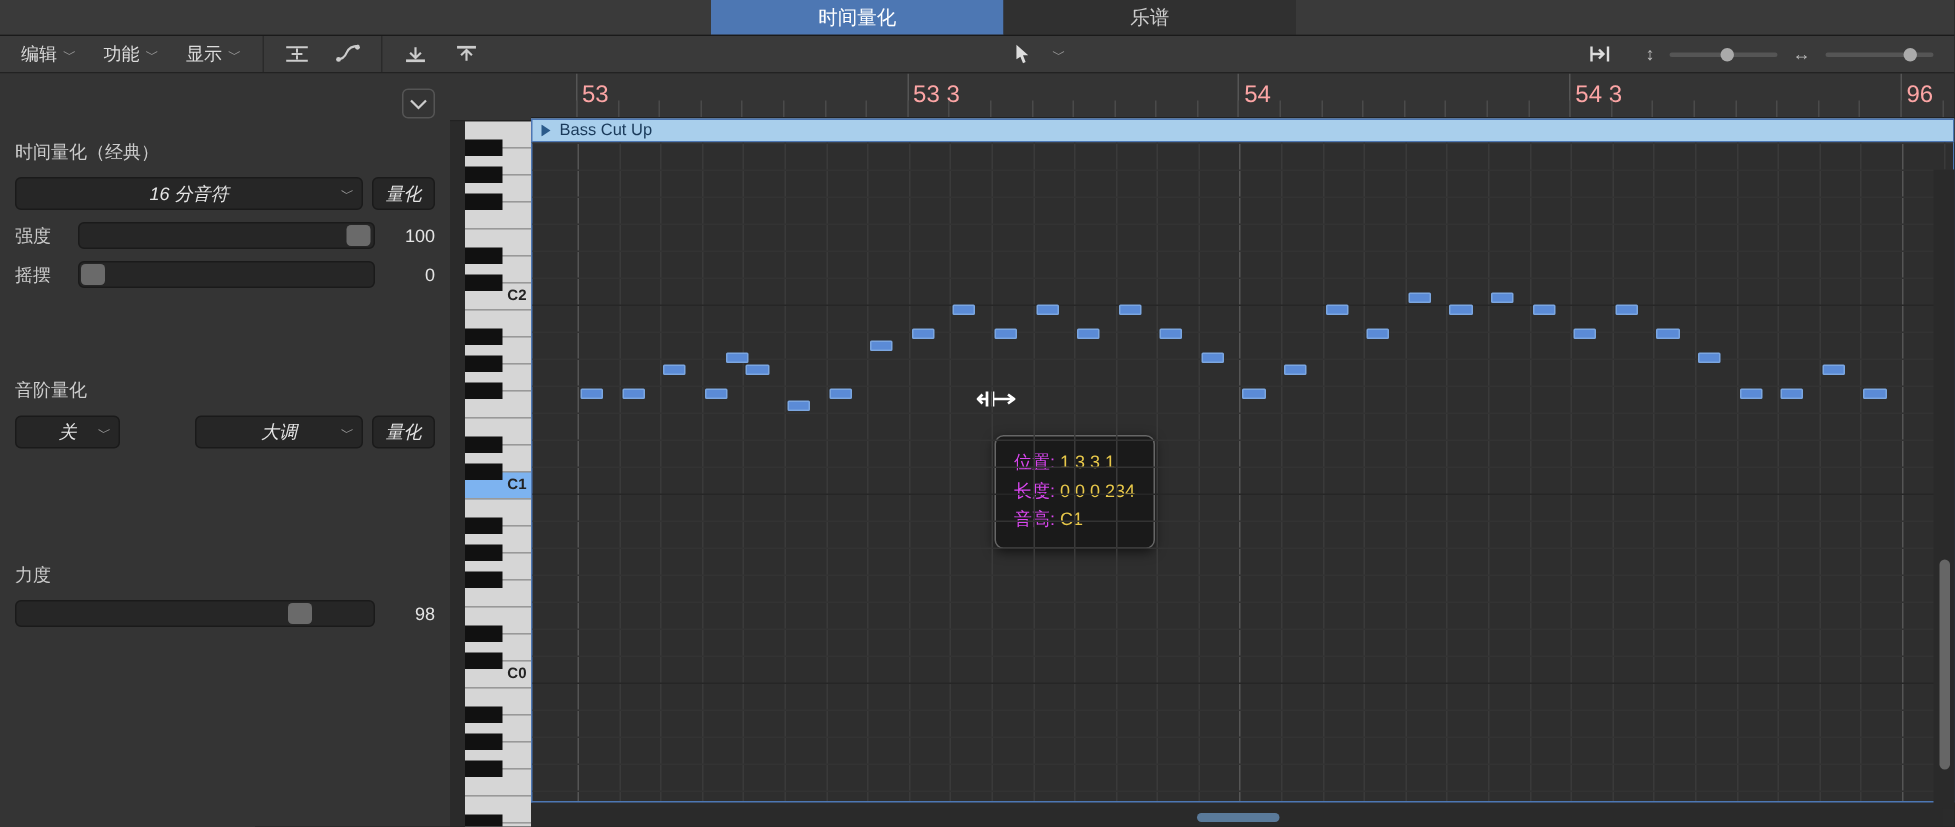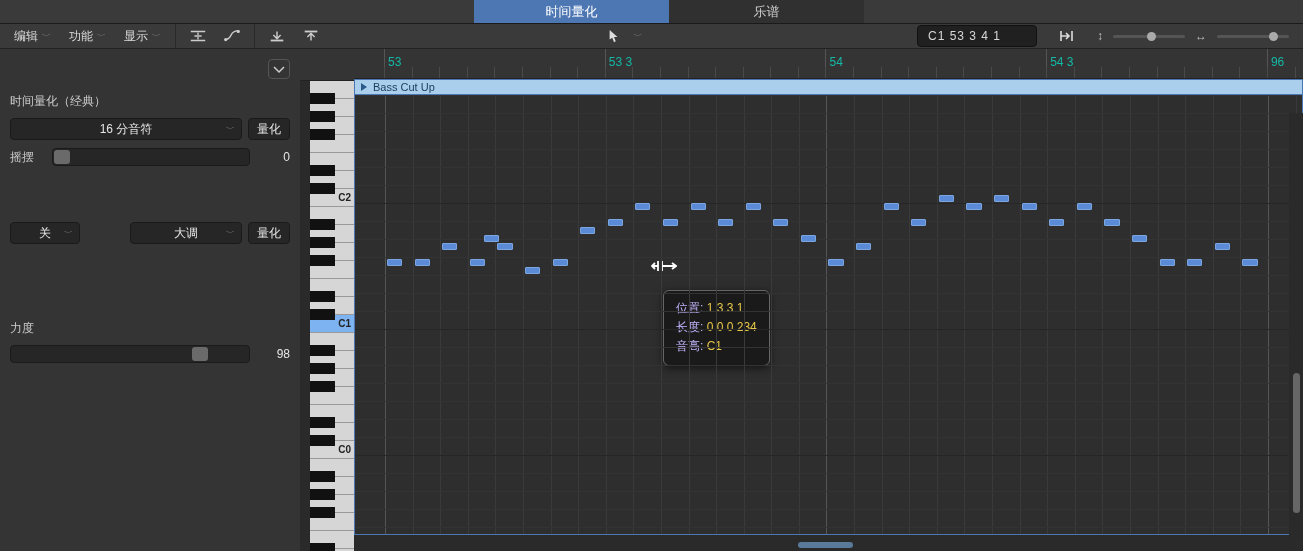--- a/index.html
+++ b/index.html
@@ -31,21 +31,21 @@
   .main { flex:1; display:flex; background:#2b2b2b; position:relative; }
 
   
   .panel { width:300px; background:#343434; display:flex; flex-direction:column; padding:6px 10px; gap:8px; color:#ccc; font-size:12px; }
   .panel-header { display:flex; align-items:center; justify-content:space-between; padding:4px 0 2px; }
   .panel-title { text-align:center; flex:1; }
   .panel-title .sel { font-size:13px; color:#e8e8e8; }
   .panel-title .sub { font-size:11px; color:#aaa; margin-top:2px; }
   .disclosure { width:22px; height:20px; border:1px solid #555; border-radius:4px; display:flex; align-items:center; justify-content:center; cursor:pointer; }
   .section-label { color:#ccc; font-size:12px; margin-top:4px; }
-  .row { display:flex; align-items:flex-end; gap:6px; }
+  .row { display:flex; align-items:flex-end; gap:6px;font-style:italic; }
   .select-box { background:#262626; border:1px solid #1a1a1a; border-radius:4px; height:22px; display:flex; align-items:center; justify-content:center; color:#e5e5e5; font-size:12px; position:relative; }
   .select-box .caret { position:absolute; right:6px; font-size:9px; color:#999; }
   .btn { background:#262626; border:1px solid #1a1a1a; border-radius:4px; height:22px; padding:0 8px; display:flex; align-items:center; justify-content:center; color:#e5e5e5; font-size:12px; cursor:pointer; }
   .param-row { display:flex; align-items:center; gap:8px; }
   .param-label { width:34px; color:#ccc; }
   .slider-track { flex:1; height:18px; background:#262626; border:1px solid #1a1a1a; border-radius:4px; position:relative; }
   .slider-thumb { position:absolute; width:16px; height:14px; background:#6a6a6a; border-radius:3px; top:1px; }
   .param-val { width:32px; text-align:right; color:#e5e5e5; }
 
   
@@ -54,34 +54,34 @@
   .keyboard { position:relative; height:470px; }
   .white-key { position:absolute; right:0; width:44px; height:18px; background:#d6d6d6; border-bottom:1px solid #999; }
   .white-key.highlight { background:#7db3f0; }
   .black-key { position:absolute; right:19px; width:25px; height:11px; background:#111; z-index:2; }
   .octave-label { position:absolute; right:3px; font-size:10px; color:#222; font-weight:600; z-index:3; pointer-events:none; }
 
   
   .editor { flex:1; position:relative; overflow:hidden; }
   .ruler { height:30px; background:#343434; position:relative; border-bottom:1px solid #222; }
   .ruler-tick { position:absolute; top:0; bottom:0; border-left:1px solid #555; }
-  .ruler-label { position:absolute; top:6px; font-size:12px; color:#14b8a6; }
+  .ruler-label { position:absolute; top:6px; font-size:16px; color:#fca5a5; }
   .region-header { height:16px; background:#a9cfec; border:1px solid #4d77b3; position:relative; display:flex; align-items:center; gap:4px; padding-left:4px; font-size:11px; color:#1a3a5a; font-weight:500; }
   .region-play { width:10px; height:10px; display:flex; align-items:center; justify-content:center; }
   .grid { position:relative; height:440px; background:#2e2e2e; border:1px solid #4d77b3; border-top:none; }
   .vline { position:absolute; top:0; bottom:0; width:1px; background:#3a3a3a; }
   .vline.bar { background:#555; }
   .hline { position:absolute; left:0; right:0; height:1px; background:#333; }
   .hline.dark { background:#262626; }
   .note { position:absolute; height:7px; background:#5b8bd6; border:1px solid #7ba6e0; border-radius:1px; }
   .cursor-icon { position:absolute; width:26px; height:18px; pointer-events:none; display:flex; align-items:center; justify-content:center; }
 
   
   .tooltip { position:absolute; background:#1a1a1a; border:1px solid #666; border-radius:6px; padding:8px 12px; font-size:12px; line-height:1.6; box-shadow:0 2px 8px rgba(0,0,0,0.6); }
-  .tooltip .lbl { color:#c4b5fd;text-align:center; }
+  .tooltip .lbl { color:#d946ef;text-align:center; }
   .tooltip .val { color:#e8c84a; }
 
   
   .hscroll { position:absolute; bottom:0; left:355px; right:8px; height:12px; background:#2a2a2a; display:flex; align-items:center; justify-content:center; }
   .hscroll-thumb { width:55px; height:6px; background:#5a7a9a; border-radius:3px; }
   .vscroll { position:absolute; right:0; top:64px; bottom:12px; width:14px; background:#2a2a2a; }
   .vscroll-thumb { position:absolute; right:3px; width:7px; background:#666; border-radius:4px; top:260px; height:140px; }
 </style>
 </head>
 <body>
@@ -145,23 +145,20 @@
     <div class="tb-group">
       <div class="icon-btn">
         <svg class="icon-svg" viewBox="0 0 14 16">
             <path d="M2 1 L2 12 L5 10 L7 15 L9 14 L7 9 L11 9 Z" fill="#ddd"></path>
           </svg>
       </div>
       <span class="chev">﹀</span>
     </div>
     <div class="spacer"></div>
     <div class="tb-group">
-      <div class="info-display">C1  53 3 4 1</div>
-    </div>
-    <div class="tb-group">
       <div class="icon-btn">
         <svg class="icon-svg" viewBox="0 0 18 14">
             <path d="M3 2 L3 12 M3 7 L10 7 M8 4 L11 7 L8 10 M14 2 L14 12" stroke="#ddd" stroke-width="1.6" fill="none"></path>
           </svg>
       </div>
     </div>
     <div class="tb-group" style="gap:10px; padding-right:14px;">
       <span style="color:#bbb;">↕</span>
       <div class="zoom-slider">
           <div class="zoom-thumb" style="left:34px;"></div>
@@ -186,31 +183,39 @@
         </div>
       </div>
 
       <div class="section-label">时间量化（经典）</div>
       <div class="row">
         <div class="select-box" style="flex:1;">
           <span>16 分音符</span>
           <span class="caret">﹀</span>
         </div>
         <div class="btn">量化</div>
+      </div>
+      <div class="param-row">
+        <div class="param-label">强度</div>
+        <div class="slider-track">
+            <div class="slider-thumb" style="left:calc(100% - 18px);"></div>
+          </div>
+        <div class="param-val">100</div>
       </div>
       <div class="param-row">
         <div class="param-label">摇摆</div>
         <div class="slider-track">
             <div class="slider-thumb" style="left:1px;"></div>
           </div>
         <div class="param-val">0</div>
       </div>
 
       <div style="height:40px;"></div>
 
+      <div class="section-label">音阶量化</div>
       <div class="row">
         <div class="select-box" style="width:70px;">
           <span>关</span>
           <span class="caret">﹀</span>
         </div>
         <div class="select-box" style="flex:1;margin-left:44px;">
           <span>大调</span>
           <span class="caret">﹀</span>
         </div>
         <div class="btn">量化</div>

